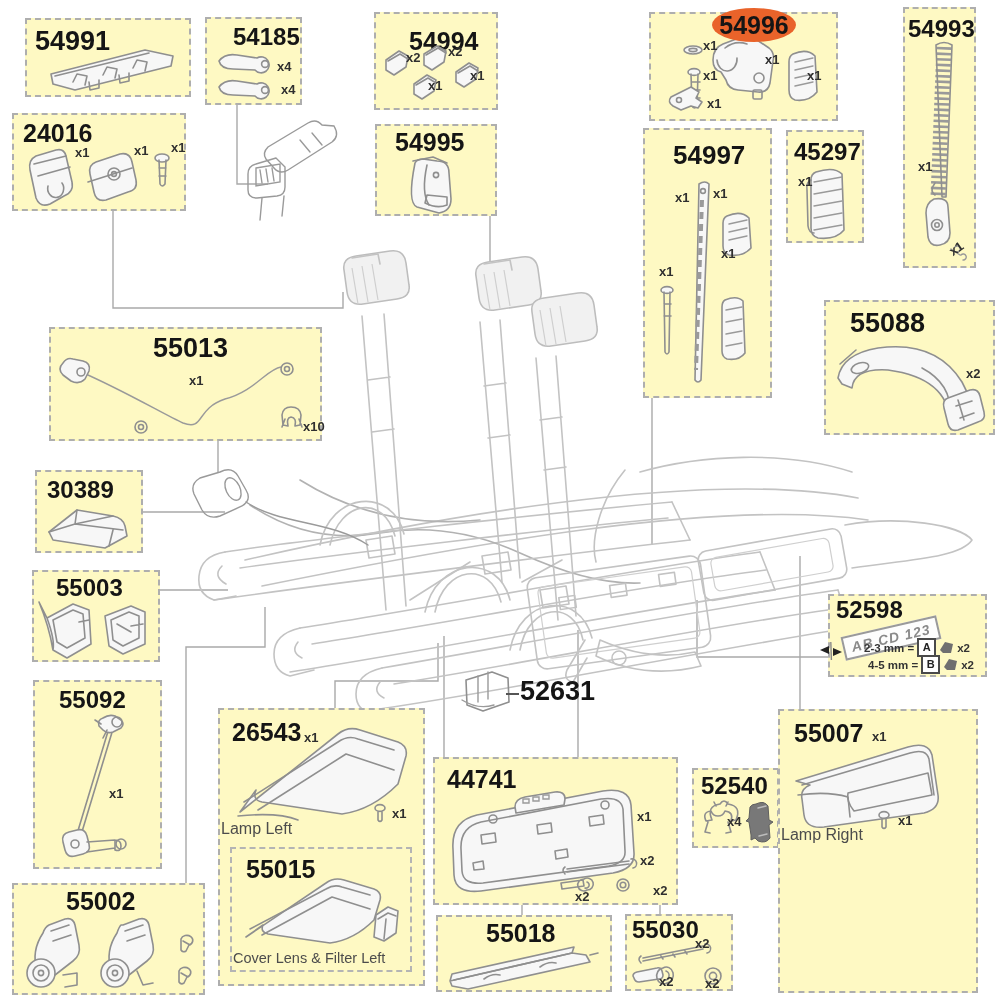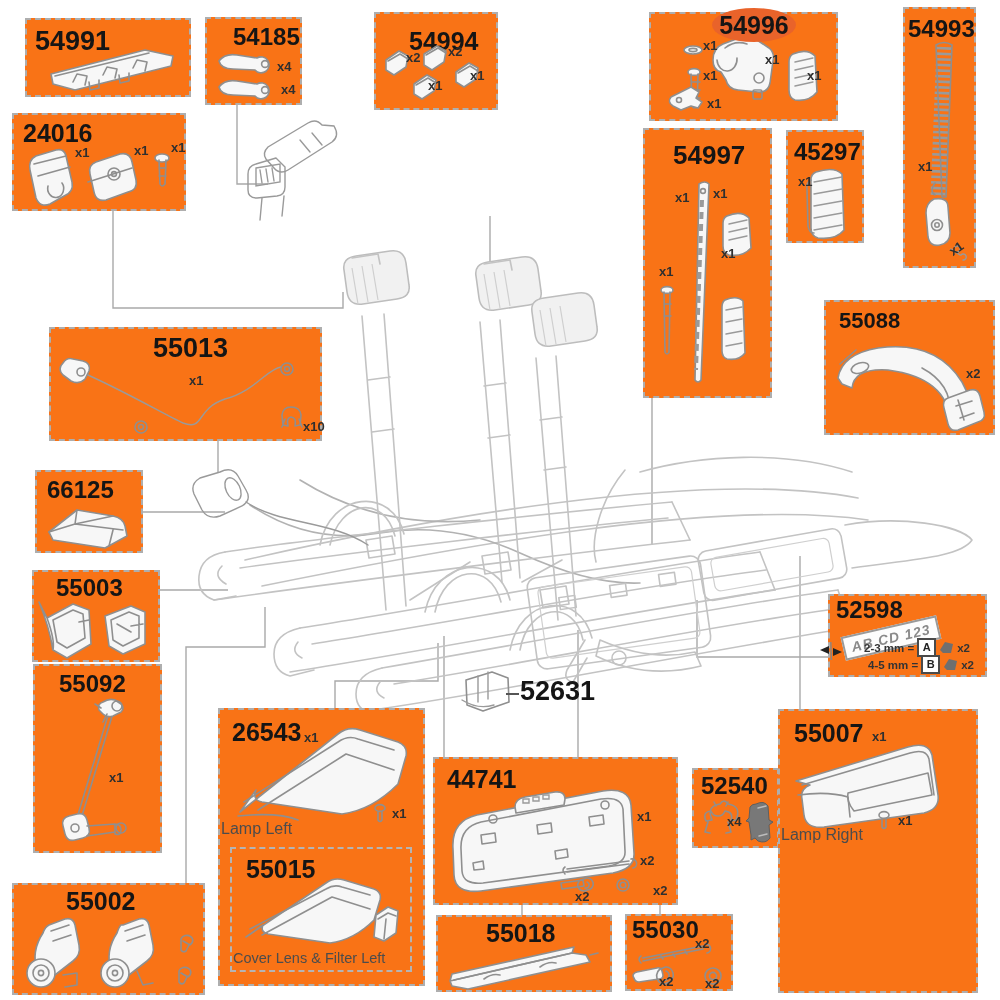--- a/index.html
+++ b/index.html
@@ -1,18 +1,18 @@
 <!DOCTYPE html>
 <html><head>
 <meta charset="utf-8">
 <style>
   html,body{margin:0;padding:0;background:#fff;}
   #canvas{position:relative;width:1000px;height:1000px;background:#fff;overflow:hidden;
           font-family:"Liberation Sans",sans-serif;}
-  .pbox{position:absolute;border:2px dashed #aeaeae;background:#f97316;box-sizing:border-box;text-decoration:underline;}
+  .pbox{position:absolute;border:2px dashed #aeaeae;background:#fef9c3;box-sizing:border-box;text-decoration:underline;}
   .inbox{border:2px dashed #b4b4b4;}
   .num{position:absolute;font-weight:700;font-size:27px;color:#151515;letter-spacing:0;white-space:nowrap;}
   .num.md{font-size:24px;}
   .qty{position:absolute;font-weight:700;font-size:13px;color:#2f2f2f;white-space:nowrap;}
   .cap{position:absolute;left:1px;width:100%;text-align:left;font-size:16px;color:#4c4c4c;white-space:nowrap;}
   .cap.sm{font-size:14.5px;}
   .hl{position:absolute;background:#e9632a;border-radius:50%;}
   .hl .num{position:static;display:block;text-align:center;line-height:34px;}
   svg{position:absolute;overflow:visible;}
   .ln{stroke:#a9a9a9;fill:none;stroke-width:1.4px;}
@@ -239,20 +239,29 @@
         <circle class="pa" cx="96" cy="26" r="2.4"></circle>
       <path class="pa" d="M70,34 l44,-14"></path>
       <ellipse class="paf" cx="144" cy="10" rx="7" ry="4"></ellipse>
         <path class="pa" d="M141,12 l1,24 q2,4 5,0 l1,-24 M141,20 h7 M141,28 h7"></path>
     </svg>
     <div class="qty" style="left:61px;top:30px">x1</div>
     <div class="qty" style="left:120px;top:28px">x1</div>
     <div class="qty" style="left:157px;top:25px">x1</div>
   </div>
 
+  <div class="pbox" style="left:375px;top:124px;width:122px;height:92px">
+    <div class="num" style="left:18px;top:2px;font-size:25px">54995</div>
+    <svg width="70" height="60" viewBox="0 0 70 60" style="left:26px;top:29px">
+      <path class="paf" d="M12,8 q-8,40 2,44 l22,6 q12,-2 12,-14 l-2,-26 q0,-12 -12,-12 l-14,-2 q-6,0 -8,4 z"></path>
+      <path class="pa" d="M10,6 l20,-4 l14,6 M24,10 q-6,28 2,40"></path>
+      <circle class="pa" cx="33" cy="20" r="2.6"></circle>
+      <path class="pa" d="M22,48 q12,6 22,2 l0,-8 l-20,-2 z"></path>
+    </svg>
+  </div>
 
   <div class="pbox" style="left:643px;top:128px;width:129px;height:270px">
     <div class="num" style="left:28px;top:10px;font-size:26px">54997</div>
     <svg width="120" height="222" viewBox="0 0 120 222" style="left:4px;top:44px">
       <path class="paf" d="M50,10 q6,-4 10,0 l-8,196 q-3,4 -6,0 z"></path>
       <line x1="53" y1="26" x2="47" y2="196" stroke="#9a9a9a" stroke-width="4" stroke-dasharray="7,5"></line>
       <circle class="pa" cx="54" cy="17" r="2.4"></circle>
       <ellipse class="paf" cx="18" cy="116" rx="6" ry="3.4"></ellipse>
         <path class="pa" d="M15,118 l1,60 q2,4 4,0 l1,-60 M15,130 h7 M15,142 h7"></path>
       <path class="paf" d="M78,42 q14,-6 22,2 l2,30 q-8,9 -22,7 q-6,-2 -6,-9 l0,-23 q0,-5 4,-7 z"></path>
@@ -270,21 +279,21 @@
     <div class="num md" style="left:6px;top:6px">45297</div>
     <svg width="56" height="74" viewBox="0 0 56 74" style="left:14px;top:34px">
       <path class="paf" d="M14,6 q18,-6 26,2 l2,56 q-8,10 -26,8 q-7,-2 -7,-10 l0,-48 q0,-6 5,-8 z"></path>
       <path class="pat" d="M12,16 l28,-5 M12,28 l28,-5 M12,40 l28,-5 M12,52 l28,-5 M12,64 l28,-5"></path>
       <path class="pa" d="M9,14 q-5,2 -4,10 l1,36 q1,7 6,7"></path>
     </svg>
     <div class="qty" style="left:10px;top:42px">x1</div>
   </div>
 
   <div class="pbox" style="left:824px;top:300px;width:171px;height:135px">
-    <div class="num" style="left:13px;top:6px;font-size:22px">55088</div>
+    <div class="num" style="left:24px;top:6px;font-size:27px">55088</div>
     <svg width="160" height="96" viewBox="0 0 160 96" style="left:4px;top:34px">
       <path class="paf" d="M8,42 q4,-24 40,-30 q58,-8 84,34 q10,18 8,30 l-20,10 q-2,-44 -62,-52 q-34,-2 -36,18 l-10,-4 z"></path>
       <path class="pa" d="M10,28 l16,-14 M120,78 q2,-30 -28,-46"></path>
       <ellipse class="pa" cx="30" cy="32" rx="9" ry="5" transform="rotate(-18 30 32)"></ellipse>
       <path class="paf" d="M118,62 l22,-8 q8,-2 10,6 l4,16 q2,8 -6,10 l-20,8 q-8,2 -10,-6 l-4,-16 q-2,-8 4,-10 z"></path>
       <path class="pa" d="M126,70 l16,-5 M130,82 l14,-5 M128,64 l6,20"></path>
     </svg>
     <div class="qty" style="left:140px;top:64px">x2</div>
   </div>
 
@@ -298,38 +307,38 @@
         <circle class="pa" cx="86" cy="70" r="2.5"></circle>
       <circle class="pa" cx="232" cy="12" r="6"></circle>
         <circle class="pa" cx="232" cy="12" r="2.5"></circle>
       <path class="pa" d="M236,50 q-8,0 -9,8 l1,10 l5,1 q-2,-8 3,-9 q6,1 4,9 l5,-1 l1,-10 q-1,-8 -10,-8 z M230,62 l-3,8 M244,62 l3,8"></path>
     </svg>
     <div class="qty" style="left:138px;top:44px">x1</div>
     <div class="qty" style="left:252px;top:90px">x10</div>
   </div>
 
   <div class="pbox" style="left:35px;top:470px;width:108px;height:83px">
-    <div class="num md" style="left:10px;top:4px">66125</div>
+    <div class="num md" style="left:10px;top:4px">30389</div>
     <svg width="96" height="48" viewBox="0 0 96 48" style="left:6px;top:30px">
       <path class="paf" d="M6,30 L34,8 l36,6 q10,2 12,10 l2,10 l-22,12 l-52,-8 z"></path>
       <path class="pa" d="M34,8 l-2,14 l-26,8 M32,22 l48,6 M32,22 l38,-8 M66,44 l4,-16"></path>
     </svg>
   </div>
 
   <div class="pbox" style="left:32px;top:570px;width:128px;height:92px">
     <div class="num md" style="left:22px;top:2px">55003</div>
     <svg width="118" height="58" viewBox="0 0 118 58" style="left:5px;top:30px">
       <path class="paf" d="M8,16 L34,2 l16,6 l2,34 l-24,14 l-14,-8 q-4,-24 -14,-48 z M8,16 q8,22 6,32"></path>
       <path class="pa" d="M14,18 l20,-10 l10,4 l2,24 l-18,10 l-10,-6 z M40,20 l10,-2"></path>
       <path class="paf" d="M66,14 L92,4 l14,6 l0,32 l-22,10 l-14,-8 z"></path>
       <path class="pa" d="M72,18 l18,-8 l10,4 l0,22 l-16,8 l-10,-6 z M92,24 l12,-2 M78,22 l14,8"></path>
     </svg>
   </div>
 
-  <div class="pbox" style="left:33px;top:664px;width:129px;height:189px">
+  <div class="pbox" style="left:33px;top:680px;width:129px;height:189px">
     <div class="num md" style="left:24px;top:4px">55092</div>
     <svg width="110" height="152" viewBox="0 0 110 152" style="left:8px;top:32px">
       <path class="pa" d="M66,14 L34,120 M70,15 L38,121"></path>
       <path class="paf" d="M60,4 q-6,2 -4,8 l4,4 q4,4 10,2 l8,-4 q4,-4 0,-8 l-6,-4 q-6,-2 -12,2 z"></path>
       <circle class="pa" cx="74" cy="8" r="5"></circle>
         <path class="pa" d="M58,10 l-6,-4 M64,16 l-4,8"></path>
       <path class="paf" d="M26,118 q-8,2 -6,10 l2,8 q2,8 10,6 l8,-2 q8,-2 6,-10 l-2,-8 q-2,-8 -10,-6 z"></path>
       <circle class="pa" cx="32" cy="130" r="4"></circle>
       <path class="pa" d="M44,128 l28,-2 M44,138 l28,-4 M72,126 q6,0 6,6 q0,6 -6,4 z"></path>
       <circle class="pa" cx="78" cy="130" r="5"></circle>

